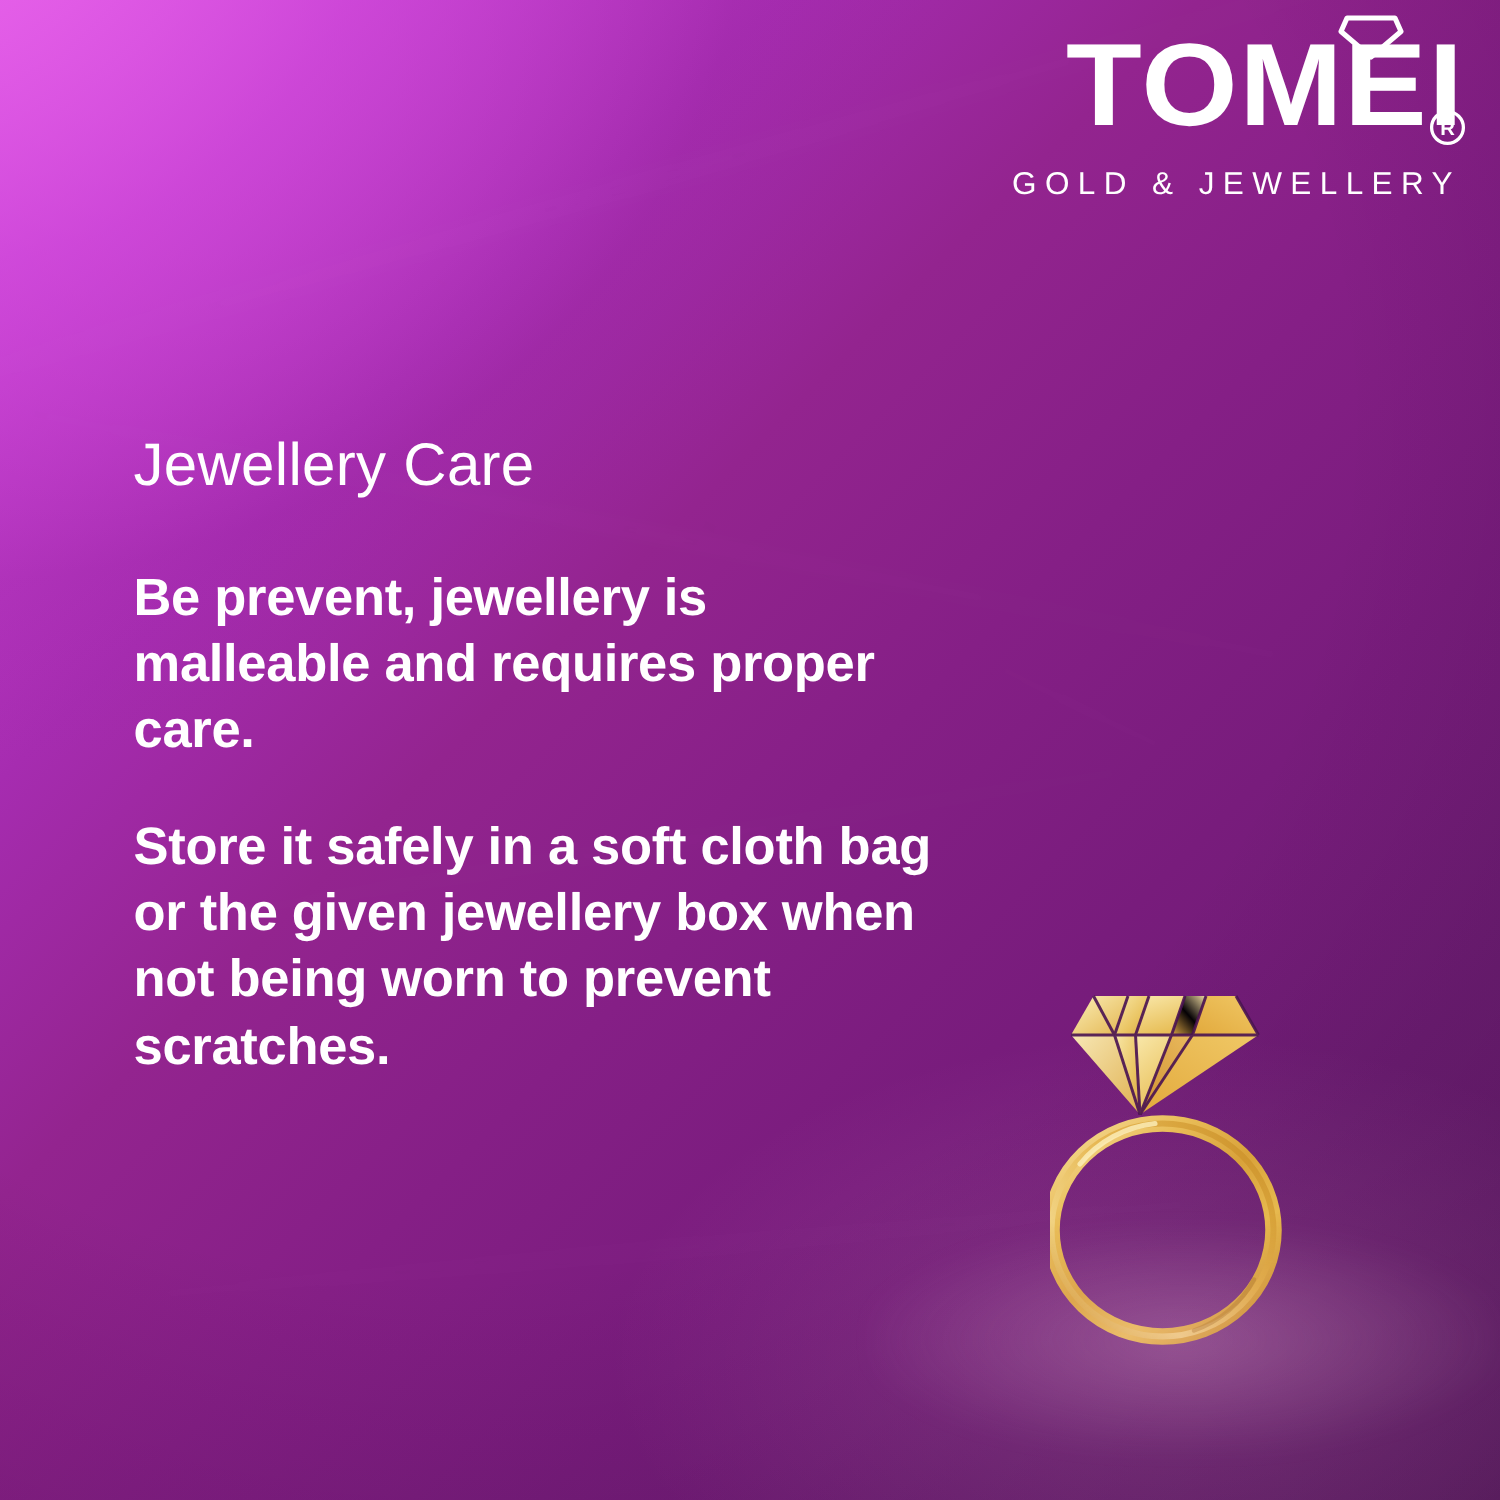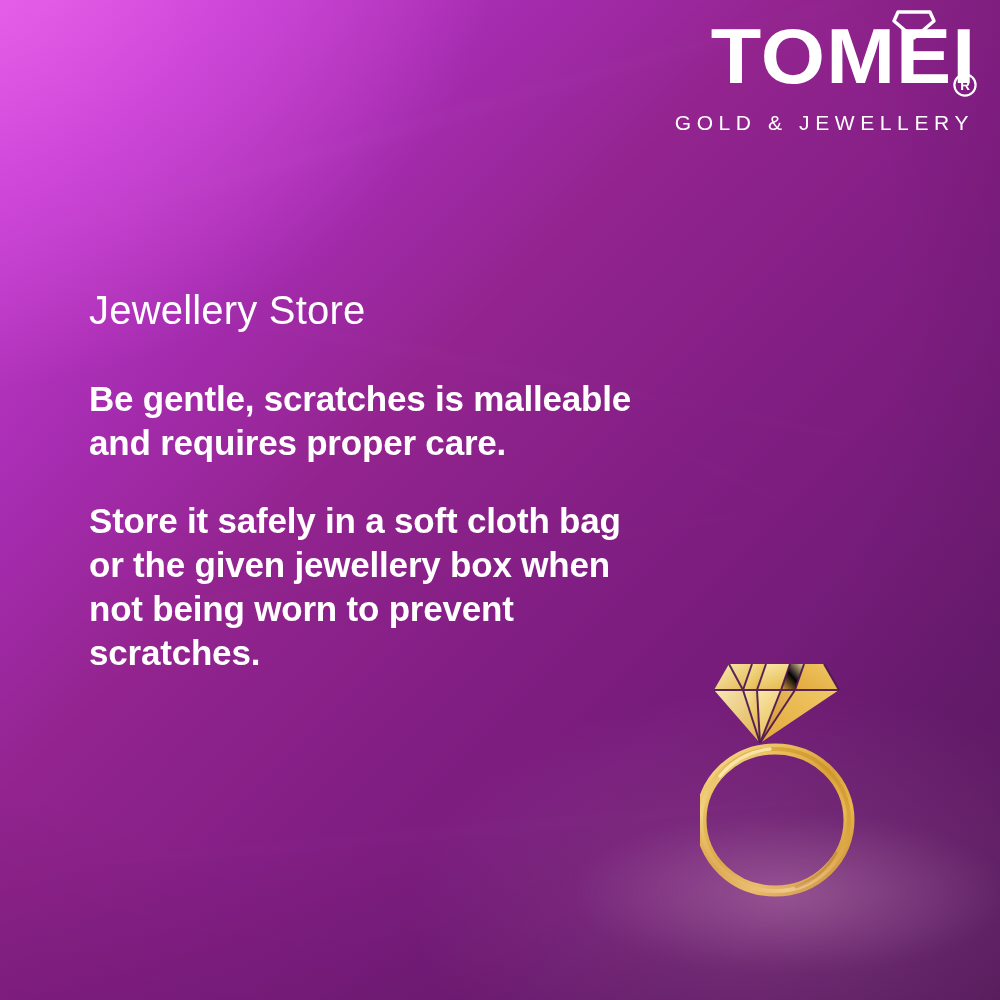--- a/index.html
+++ b/index.html
@@ -169,22 +169,22 @@
 
       <svg class="reg-mark" viewBox="0 0 26 26">
         <circle cx="13" cy="13" r="10.6" fill="none" stroke="#ffffff" stroke-width="2.2"></circle>
         <text x="13" y="18.3" text-anchor="middle" font-family="Liberation Sans, sans-serif" font-size="13.5" font-weight="700" fill="#ffffff">R</text>
       </svg>
     </span>
     <span class="tagline">GOLD &amp; JEWELLERY</span>
   </div>
 
   <div class="copy">
-    <h1 class="headline">Jewellery Store</h1>
-    <p class="para p1">Be gentle, scratches is malleable and requires proper care.</p>
+    <h1 class="headline">Jewellery Care</h1>
+    <p class="para p1">Be prevent, jewellery is malleable and requires proper care.</p>
     <p class="para p2">Store it safely in a soft cloth bag or the given jewellery box when not being worn to prevent scratches.</p>
   </div>
 
   <div class="ring-art">
     <div class="ring-glow"></div>
 
     <svg width="180" height="260" viewBox="0 0 180 260">
       <defs>
         <linearGradient id="gTableL" x1="0" y1="0" x2="1" y2="1">
           <stop offset="0%" stop-color="#f6e09a"></stop>

